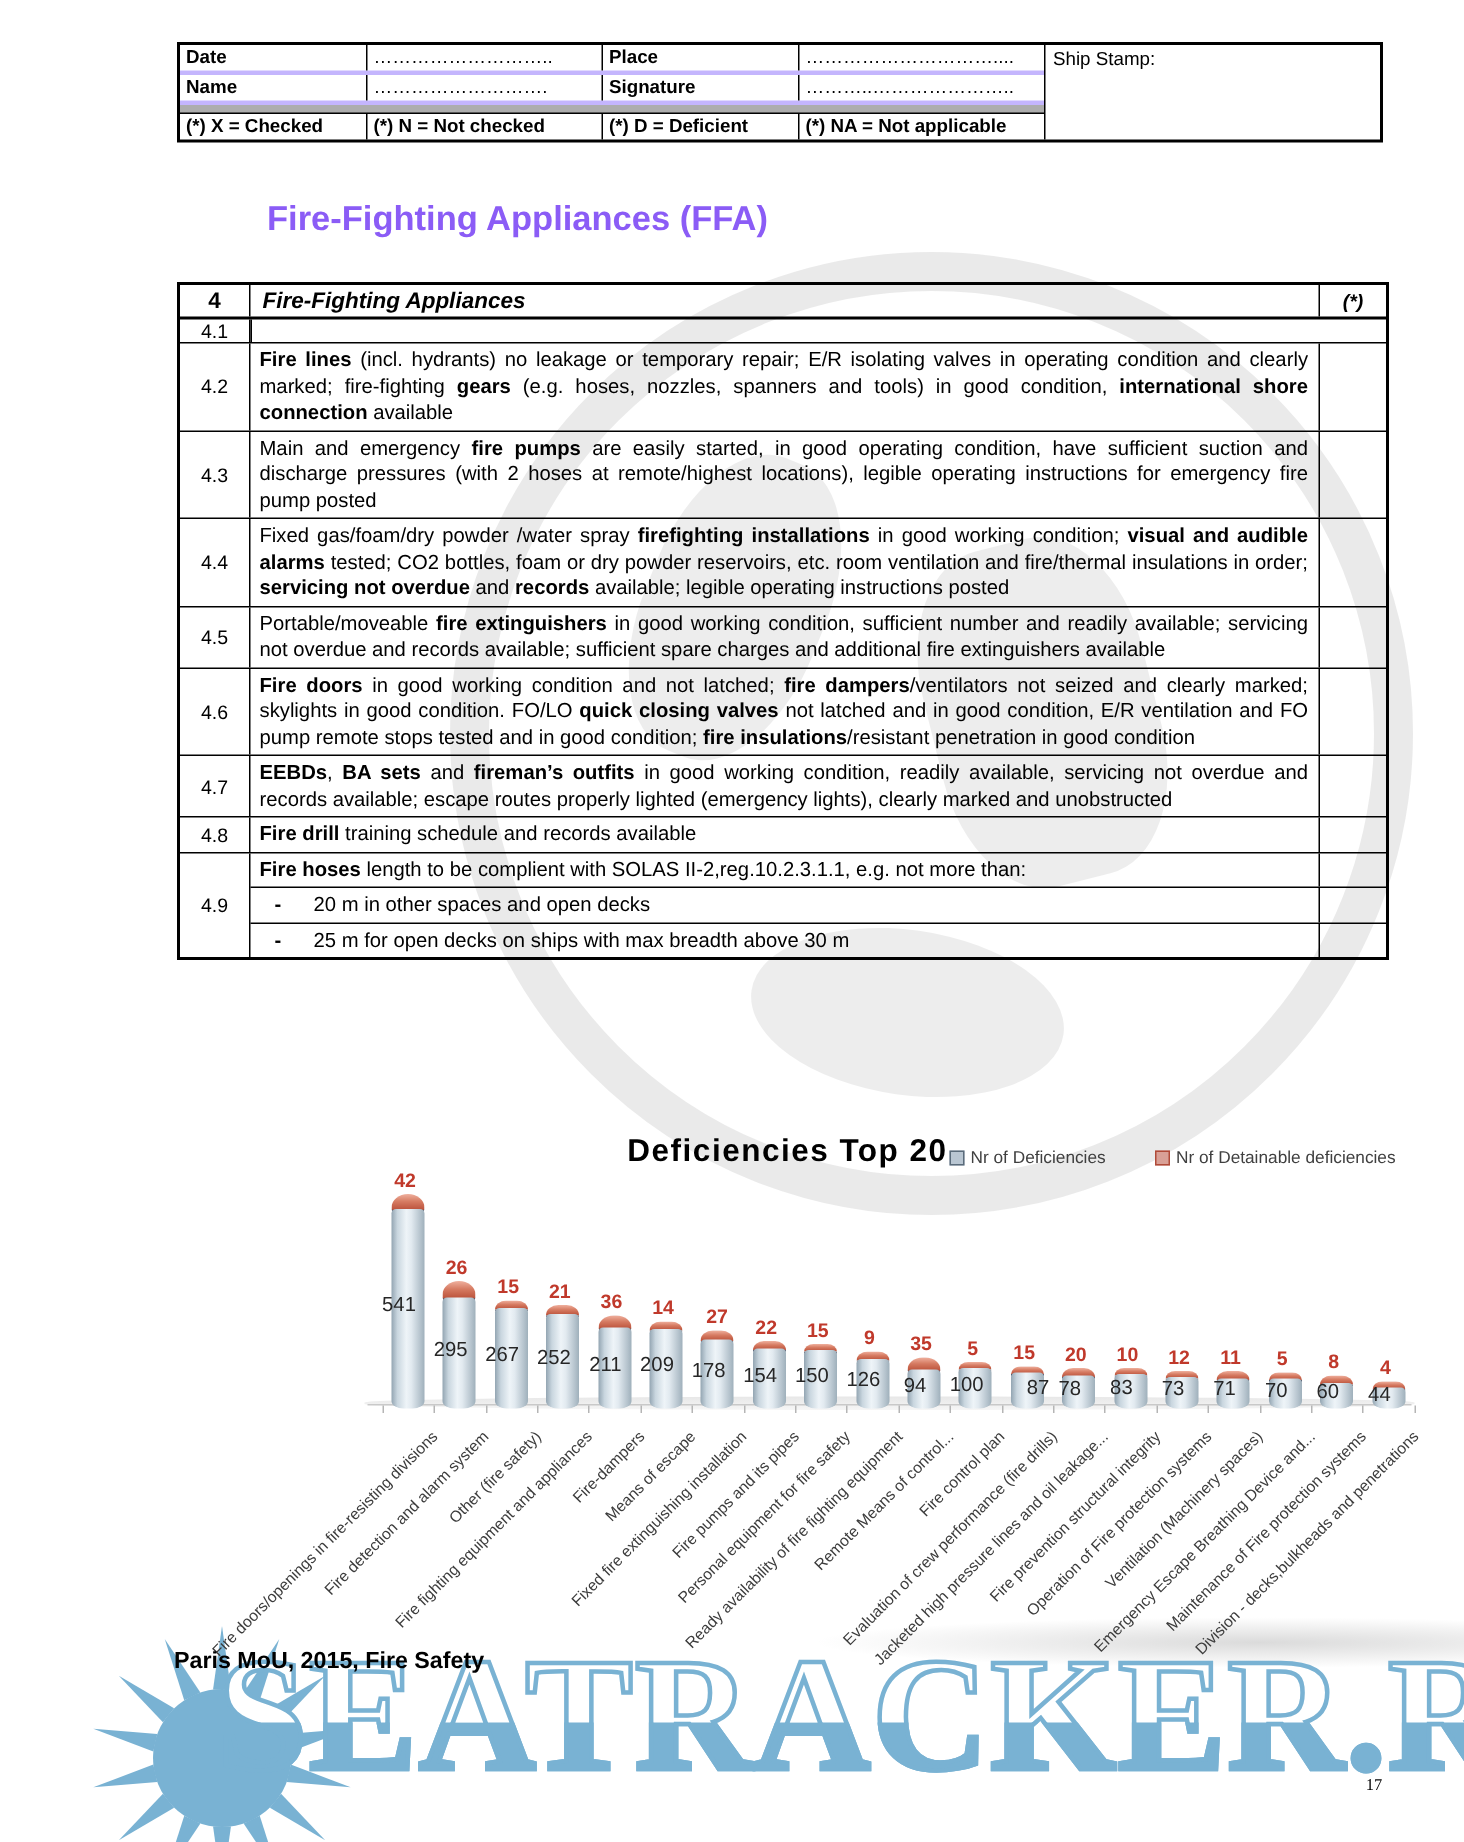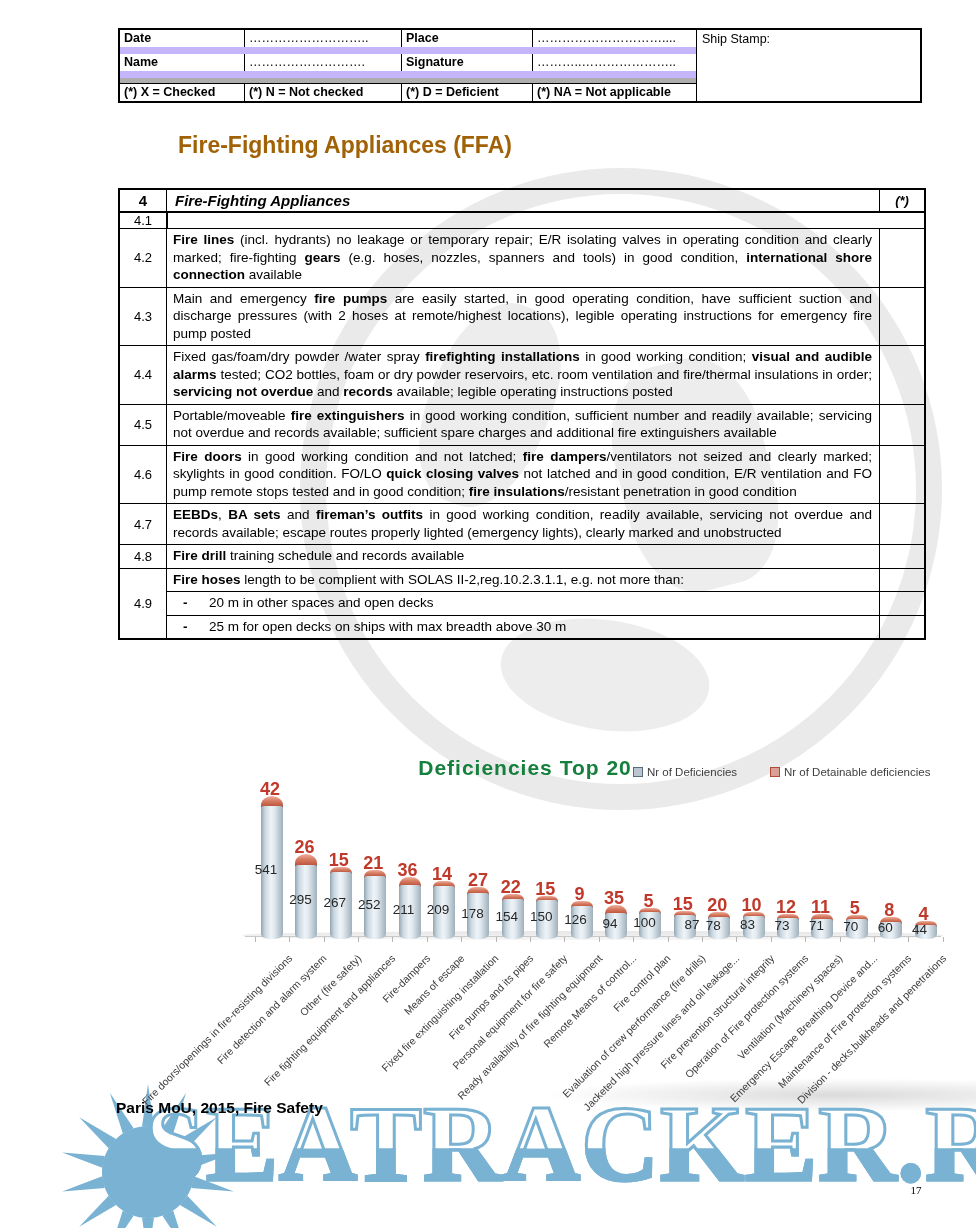--- a/index.html
+++ b/index.html
@@ -23,32 +23,32 @@
   .wm-outline{color:#fff;-webkit-text-stroke:3px #79b2d3;}
   .wm-fill{color:#79b2d3;-webkit-text-stroke:3px #79b2d3;clip-path:inset(54% 0 0 0);}
   .wm-sun{position:absolute;left:58px;top:1082px;}
 
   
   .content{position:absolute;left:0;top:0;width:100%;height:100%;z-index:2;}
 
   
   .meta{position:absolute;left:118px;top:28px;width:800px;border:2px solid #000;display:flex;background:transparent;}
   .meta-left{width:576px;border-right:1.5px solid #000;display:flex;flex-direction:column;}
-  .meta-row{display:flex;border-bottom:7px solid #c4b5fd;}
+  .meta-row{display:flex;border-bottom:3px solid #c4b5fd;}
   .meta-row:last-child{border-bottom:none;}
   .meta-cell{font-size:12.5px;padding:1px 4px;height:15px;overflow:hidden;white-space:nowrap;border-right:1px solid #000;}
   .meta-cell:last-child{border-right:none;}
   .m-lab{font-weight:bold;}
   .mc1{width:116px;} .mc2{width:148px;} .mc3{width:122px;} .mc4{flex:1;}
   .meta-gray{height:5px;background:#adadad;border-bottom:1px solid #000;}
   .meta-legend .meta-cell{font-weight:bold;}
   .meta-stamp{flex:1;font-size:12.5px;padding:2px 5px;}
 
   
-  .page-title{position:absolute;left:178px;top:132px;font-size:23px;font-weight:bold;color:#a16207;}
+  .page-title{position:absolute;left:178px;top:132px;font-size:23px;font-weight:bold;color:#8b5cf6;}
 
   
   .ck-table{position:absolute;left:118px;top:188px;width:804px;border:2px solid #000;background:transparent;}
   .ck-header{display:flex;border-bottom:2px solid #000;align-items:stretch;}
   .ck-h-num{flex:0 0 46px;font-weight:bold;font-size:15px;display:flex;align-items:center;justify-content:center;border-right:1.5px solid #000;padding:2px 0;}
   .ck-h-title{flex:1;font-weight:bold;font-style:italic;font-size:15px;padding:2px 8px;display:flex;align-items:center;}
   .ck-h-star{flex:0 0 44px;font-weight:bold;font-style:italic;font-size:13px;display:flex;align-items:center;justify-content:center;border-left:1.5px solid #000;}
   .ck-row{display:flex;align-items:stretch;}
   .ck-row + .ck-row{border-top:1px solid #000;}
   .ck-num{flex:0 0 46px;display:flex;align-items:center;justify-content:center;font-size:13px;border-right:1.5px solid #000;}
@@ -57,37 +57,37 @@
   .ck-body b{font-weight:bold;}
   .ck-star{flex:0 0 44px;border-left:1.5px solid #000;}
   .ck-subcol{flex:1;display:flex;flex-direction:column;}
   .ck-subrow{display:flex;flex:1;align-items:stretch;}
   .ck-subrow + .ck-subrow{border-top:1px solid #000;}
   .ck-dash{display:inline-block;width:26px;padding-left:10px;font-weight:bold;}
 
   
   .chart{position:absolute;left:115px;top:756px;width:826px;height:350px;}
   .chart-title{position:absolute;left:240px;top:0;width:340px;text-align:center;
-               font-size:21px;font-weight:bold;color:#15803d;letter-spacing:1px;}
+               font-size:21px;font-weight:bold;color:#000000;letter-spacing:1px;}
   .legend-item{position:absolute;top:10px;display:flex;align-items:center;gap:4px;font-size:11.5px;color:#404040;}
   .lg1{left:518px;} .lg2{left:655px;}
   .lg-sq{width:10px;height:10px;box-sizing:border-box;}
   .lg-def{background:#b9c6d2;border:1px solid #5a6b7a;}
   .lg-det{background:#d9a096;border:1px solid #b04a38;}
   .chart-floor{position:absolute;left:128px;top:175px;width:700px;height:9px;border-radius:50%/4px;
                background:linear-gradient(180deg,#e7e7e7,#f6f6f6);}
   .axis-line{position:absolute;left:130px;top:180px;width:696px;height:0;border-top:1.5px solid #c9c9c9;}
   .tick{position:absolute;top:181px;width:1px;height:5px;background:#b5b5b5;}
   .bar-gray{position:absolute;border-radius:3px 3px 8px 8px/3px 3px 5px 5px;
             background:linear-gradient(90deg,#93a5b2 0%,#c9d6df 18%,#eef4f8 45%,#e2eaf0 60%,#b4c2cc 88%,#9fb0bb 100%);}
   .bar-cap{position:absolute;border-radius:11px 11px 4px 4px/9px 9px 3px 3px;
            background:linear-gradient(180deg,#efb09e 0%,#d67b62 45%,#b94f38 100%);
            border-bottom:2px solid #4a4f63;box-sizing:border-box;}
   .val-def{position:absolute;width:48px;text-align:center;font-size:13.5px;color:#262626;}
-  .val-det{position:absolute;width:44px;text-align:center;font-size:18px;font-weight:bold;color:#c0392b;}
+  .val-det{position:absolute;width:44px;text-align:center;font-size:13px;font-weight:bold;color:#c0392b;}
   .cat-label{position:absolute;width:240px;text-align:right;font-size:10.5px;color:#3c3c3c;
              transform:rotate(-45deg);transform-origin:100% 0;white-space:nowrap;}
 
   
   .paris-note{position:absolute;left:116px;top:1099px;font-size:15.5px;font-weight:bold;z-index:3;}
   .footer{position:absolute;left:98px;top:1168px;width:844px;display:flex;justify-content:space-between;
           font-family:"Liberation Serif",serif;font-size:13px;color:#101010;z-index:3;
           text-shadow:0 0 3px #fff,0 0 3px #fff,1px 1px 2px #fff,-1px -1px 2px #fff;}
   .page-num{position:absolute;left:898px;top:1184px;width:36px;text-align:center;
             font-family:"Liberation Serif",serif;font-size:11px;color:#000;z-index:3;

